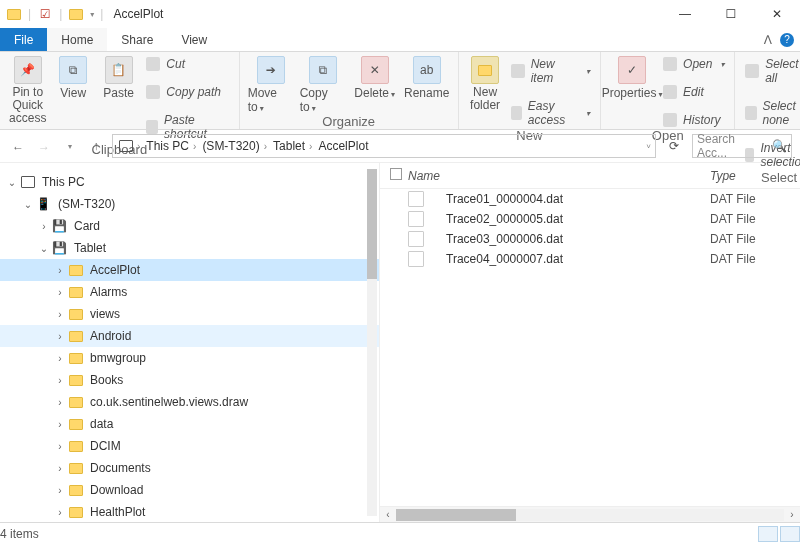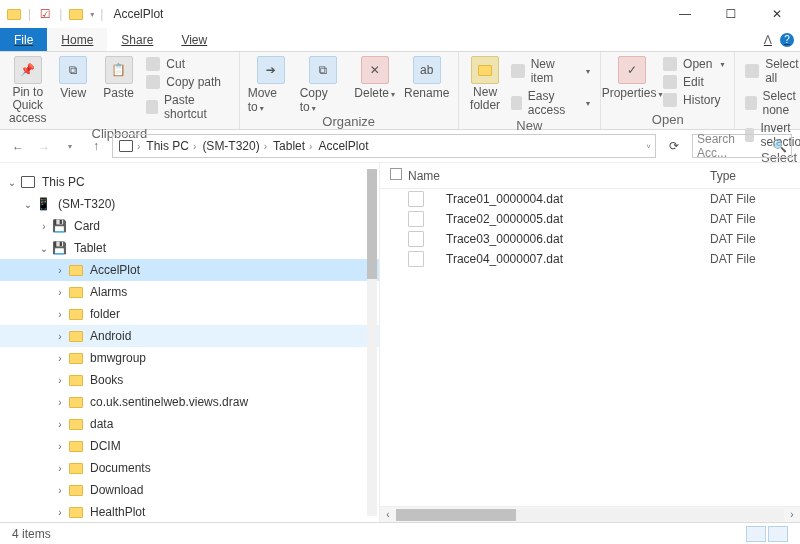--- a/index.html
+++ b/index.html
@@ -7,38 +7,38 @@
 
 
 .titlebar { height: 28px; display: flex; align-items: center; border-bottom: 0 solid #ddd; }
 .titlebar .qat { display: flex; align-items: center; gap: 6px; padding-left: 6px; }
 .titlebar .qat-icon { width: 16px; height: 16px; display: flex; align-items: center; justify-content: center; }
 .titlebar .title { padding-left: 10px; font-size: 12px; }
 .titlebar .spacer { flex: 1; }
 .titlebar .winbtn { width: 46px; height: 28px; display: flex; align-items: center; justify-content: center; color: #333; }
 
 
-.tabs { height: 24px; display: flex; align-items: stretch; border-bottom: 1px solid #dadada; text-decoration: underline; }
+.tabs { height: 24px; display: flex; align-items: stretch; border-bottom: 1px solid #dadada; }
 .tabs .tab { padding: 0 14px; display: flex; align-items: center; font-size: 12px; color: #444; }
 .tabs .tab.file { background: #1979ca; color: #fff; }
 .tabs .tab.active { background: #f7f7f7; }
 .tabs .tabspacer { flex:1; display:flex; justify-content:flex-end; align-items:center; padding-right:6px; gap:8px; }
 .help-circle { width:14px; height:14px; border-radius:50%; background:#1979ca; color:#fff; font-size:10px; display:flex; align-items:center; justify-content:center; }
 
 
 .ribbon { height: 78px; background: #f7f7f7; display: flex; border-bottom: 1px solid #dadada; }
 .group { border-right: 1px solid #e3e3e3; padding: 4px 8px 2px 8px; display: flex; flex-direction: column; }
 .group .body { flex:1; display:flex; align-items: flex-start; gap: 6px; }
 .group .label { text-align:center; font-size:13px; color:#666; }
 .bigbtn { width: 46px; display:flex; flex-direction:column; align-items:center; gap:2px; font-size:11px; color:#555; }
 .bigbtn .ico { width:28px; height:28px; background:#efe3b2; border:1px solid #d8c97e; border-radius:2px; display:flex; align-items:center; justify-content:center; }
 .bigbtn .ico.blue { background:#d8e8f6; border-color:#b6d3ea; }
 .bigbtn .ico.red { background:#f3d8d8; border-color:#e3b6b6; }
 .bigbtn .ico.gray { background:#e5e5e5; border-color:#ccc; }
-.smallbtns { display:flex; flex-direction:column; gap:2px; }
+.smallbtns { display:flex; flex-direction:column; gap:12px;font-style:italic; }
 .smallbtn { display:flex; align-items:center; gap:6px; font-size:11px; color:#555; padding:1px 2px; }
 .smallbtn .si { width:14px; height:14px; border-radius:2px; background:#d9d9d9; display:inline-block; }
 
 
 .addr { height: 33px; display:flex; align-items:center; padding: 0 8px; gap:6px; border-bottom:1px solid #eee; }
 .navarrow { width:20px; height:20px; display:flex; align-items:center; justify-content:center; color:#666; }
 .pathbox { flex:1; height:24px; border:1px solid #ccc; display:flex; align-items:center; padding:0 4px; gap:2px; }
 .pathseg { display:flex; align-items:center; gap:4px; font-size:12px; color:#333; padding:0 2px; }
 .pathseg .chev { color:#888; font-size:10px; }
 .refresh { width:24px; height:24px; display:flex; align-items:center; justify-content:center; color:#555; }
@@ -51,36 +51,36 @@
 .tree-row .tw { width:16px; text-align:center; color:#666; font-size:10px; }
 .tree-row .fic { width:16px; height:16px; margin-right:6px; display:flex; align-items:center; justify-content:center; }
 .tree-row.selected { background:#cce8ff; }
 .tree-row.hl { background:#e5f3ff; }
 .folder-icon { width:14px; height:11px; background:#ffd86b; border:1px solid #e3b93e; border-radius:1px; display:inline-block; }
 .pc-icon { width:14px; height:12px; border:1px solid #555; border-radius:1px; position:relative; }
 .scroll-stub { position:absolute; right:2px; top:6px; bottom:6px; width:10px; background:#f1f1f1; }
 .scroll-thumb { position:absolute; top:0; left:0; right:0; height:110px; background:#c1c1c1; }
 
 .files { flex:1; display:flex; flex-direction:column; }
-.fheader { display:flex; align-items:center; height:26px; border-bottom:1px solid #eee; padding-left:10px; color:#555; }
+.fheader { display:flex; align-items:center; height:26px; border-bottom:1px solid #eee; padding-left:10px; color:#555;font-style:italic; }
 .fheader .cb { width:18px; }
 .fheader .cname { flex:1; }
 .fheader .ctype { width:90px; }
 .flist { flex:1; overflow:hidden; position:relative; }
 .frow { display:flex; align-items:center; height:20px; padding-left:10px; }
 .frow .cb { width:18px; }
 .frow .fico { width:16px; height:16px; margin-right:6px; border:1px solid #ccc; border-radius:1px; background:#fff; }
 .frow .fname { flex:1;margin-left:16px; }
 .frow .ftype { width:90px; color:#555; }
 .hscroll { height:16px; border-top:1px solid #eee; background:#f5f5f5; display:flex; align-items:center; }
 .hscroll .arrow { width:16px; text-align:center; color:#666; font-size:10px; }
 .hscroll .track { flex:1; height:12px; background:#f1f1f1; position:relative; }
 .hscroll .thumb { position:absolute; left:0; top:0; bottom:0; width:120px; background:#c1c1c1; }
 
-.status { height:22px; border-top:1px solid #dadada; display:flex; align-items:center; padding:0 12px; font-size:11px; color:#555; }
+.status { height:22px; border-top:1px solid #dadada; display:flex; align-items:center; padding:0 0; font-size:11px; color:#555; }
 .status .sp { flex:1; }
 .viewbtn { width:20px; height:16px; border:1px solid #b6d3ea; margin-left:2px; background:#eaf3fb; }
 
 .chkbox { width:12px; height:12px; border:1px solid #999; display:inline-block; }
 .chevdown { font-size:8px; color:#888; }
 .dropdown { font-size:8px; color:#666; margin-left:2px; }
 </style>
 </head>
 <body>
 
@@ -316,21 +316,21 @@
           <span class="fic">
             <span class="folder-icon"></span>
           </span>
           <span>Alarms</span>
         </div>
         <div class="tree-row" style="padding-left: 52px;">
           <span class="tw">›</span>
           <span class="fic">
             <span class="folder-icon"></span>
           </span>
-          <span>folder</span>
+          <span>views</span>
         </div>
         <div class="tree-row hl" style="padding-left: 52px;">
           <span class="tw">›</span>
           <span class="fic">
             <span class="folder-icon"></span>
           </span>
           <span>Android</span>
         </div>
         <div class="tree-row" style="padding-left: 52px;">
           <span class="tw">›</span>

